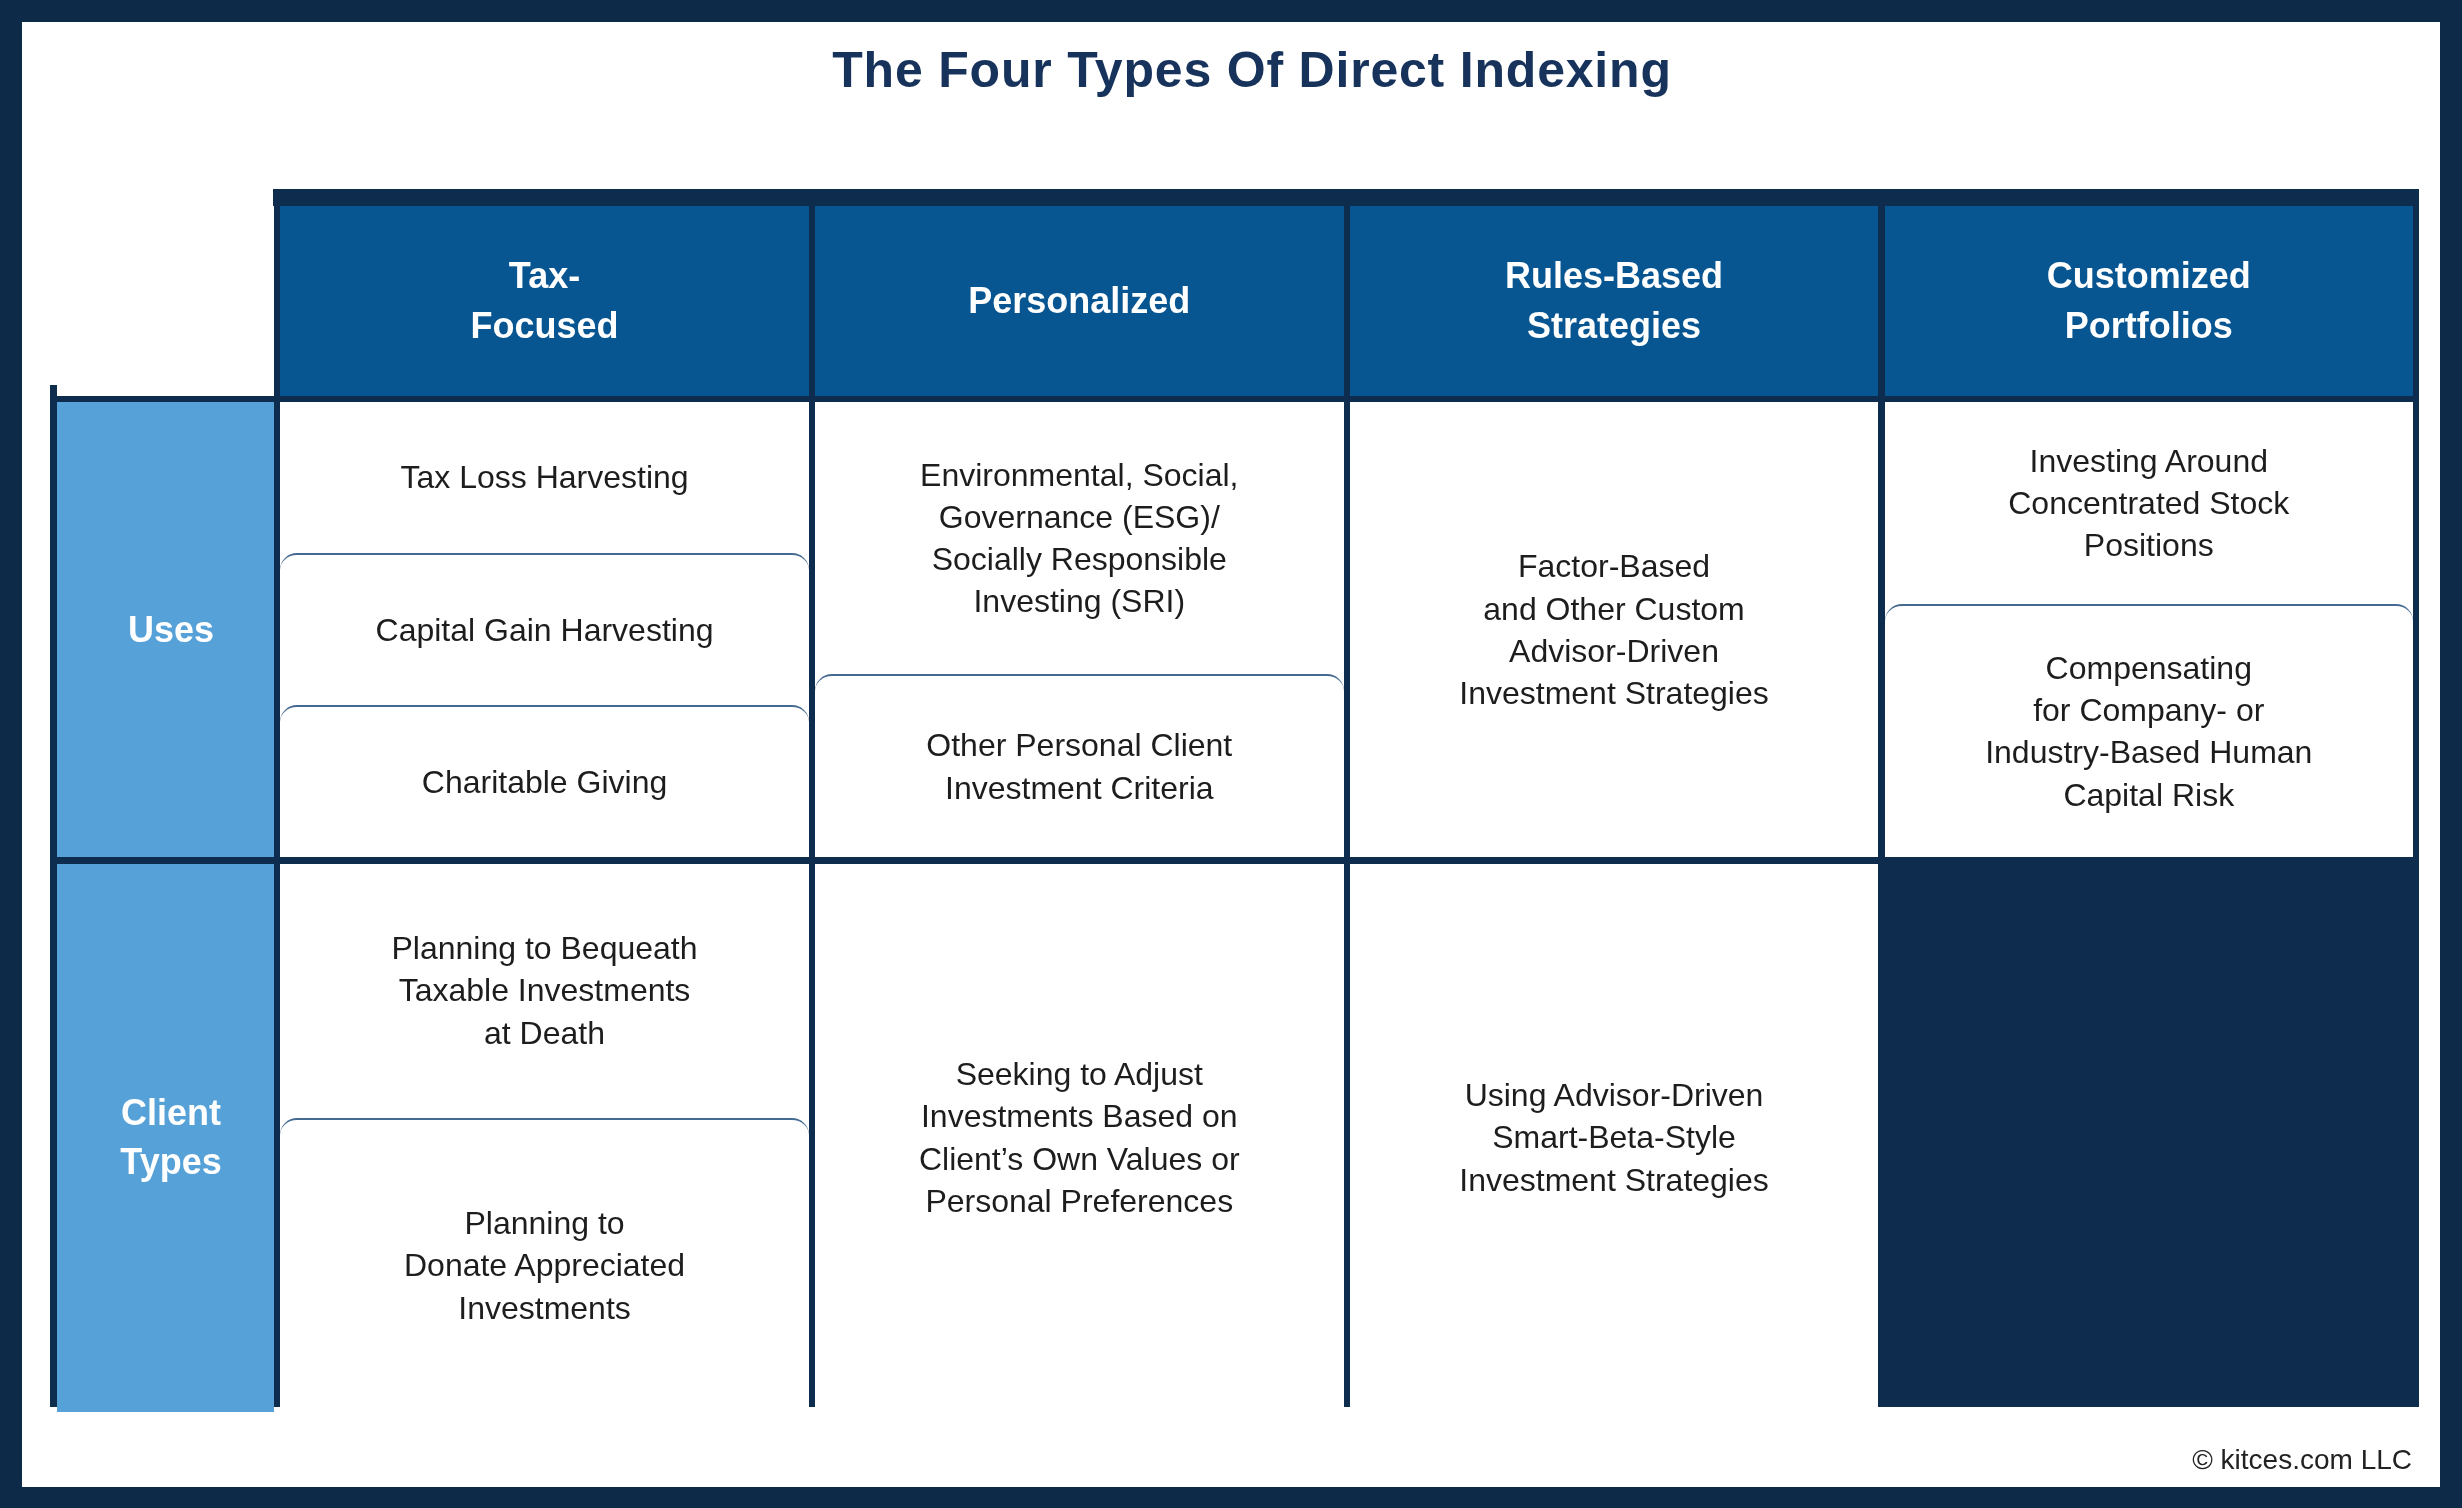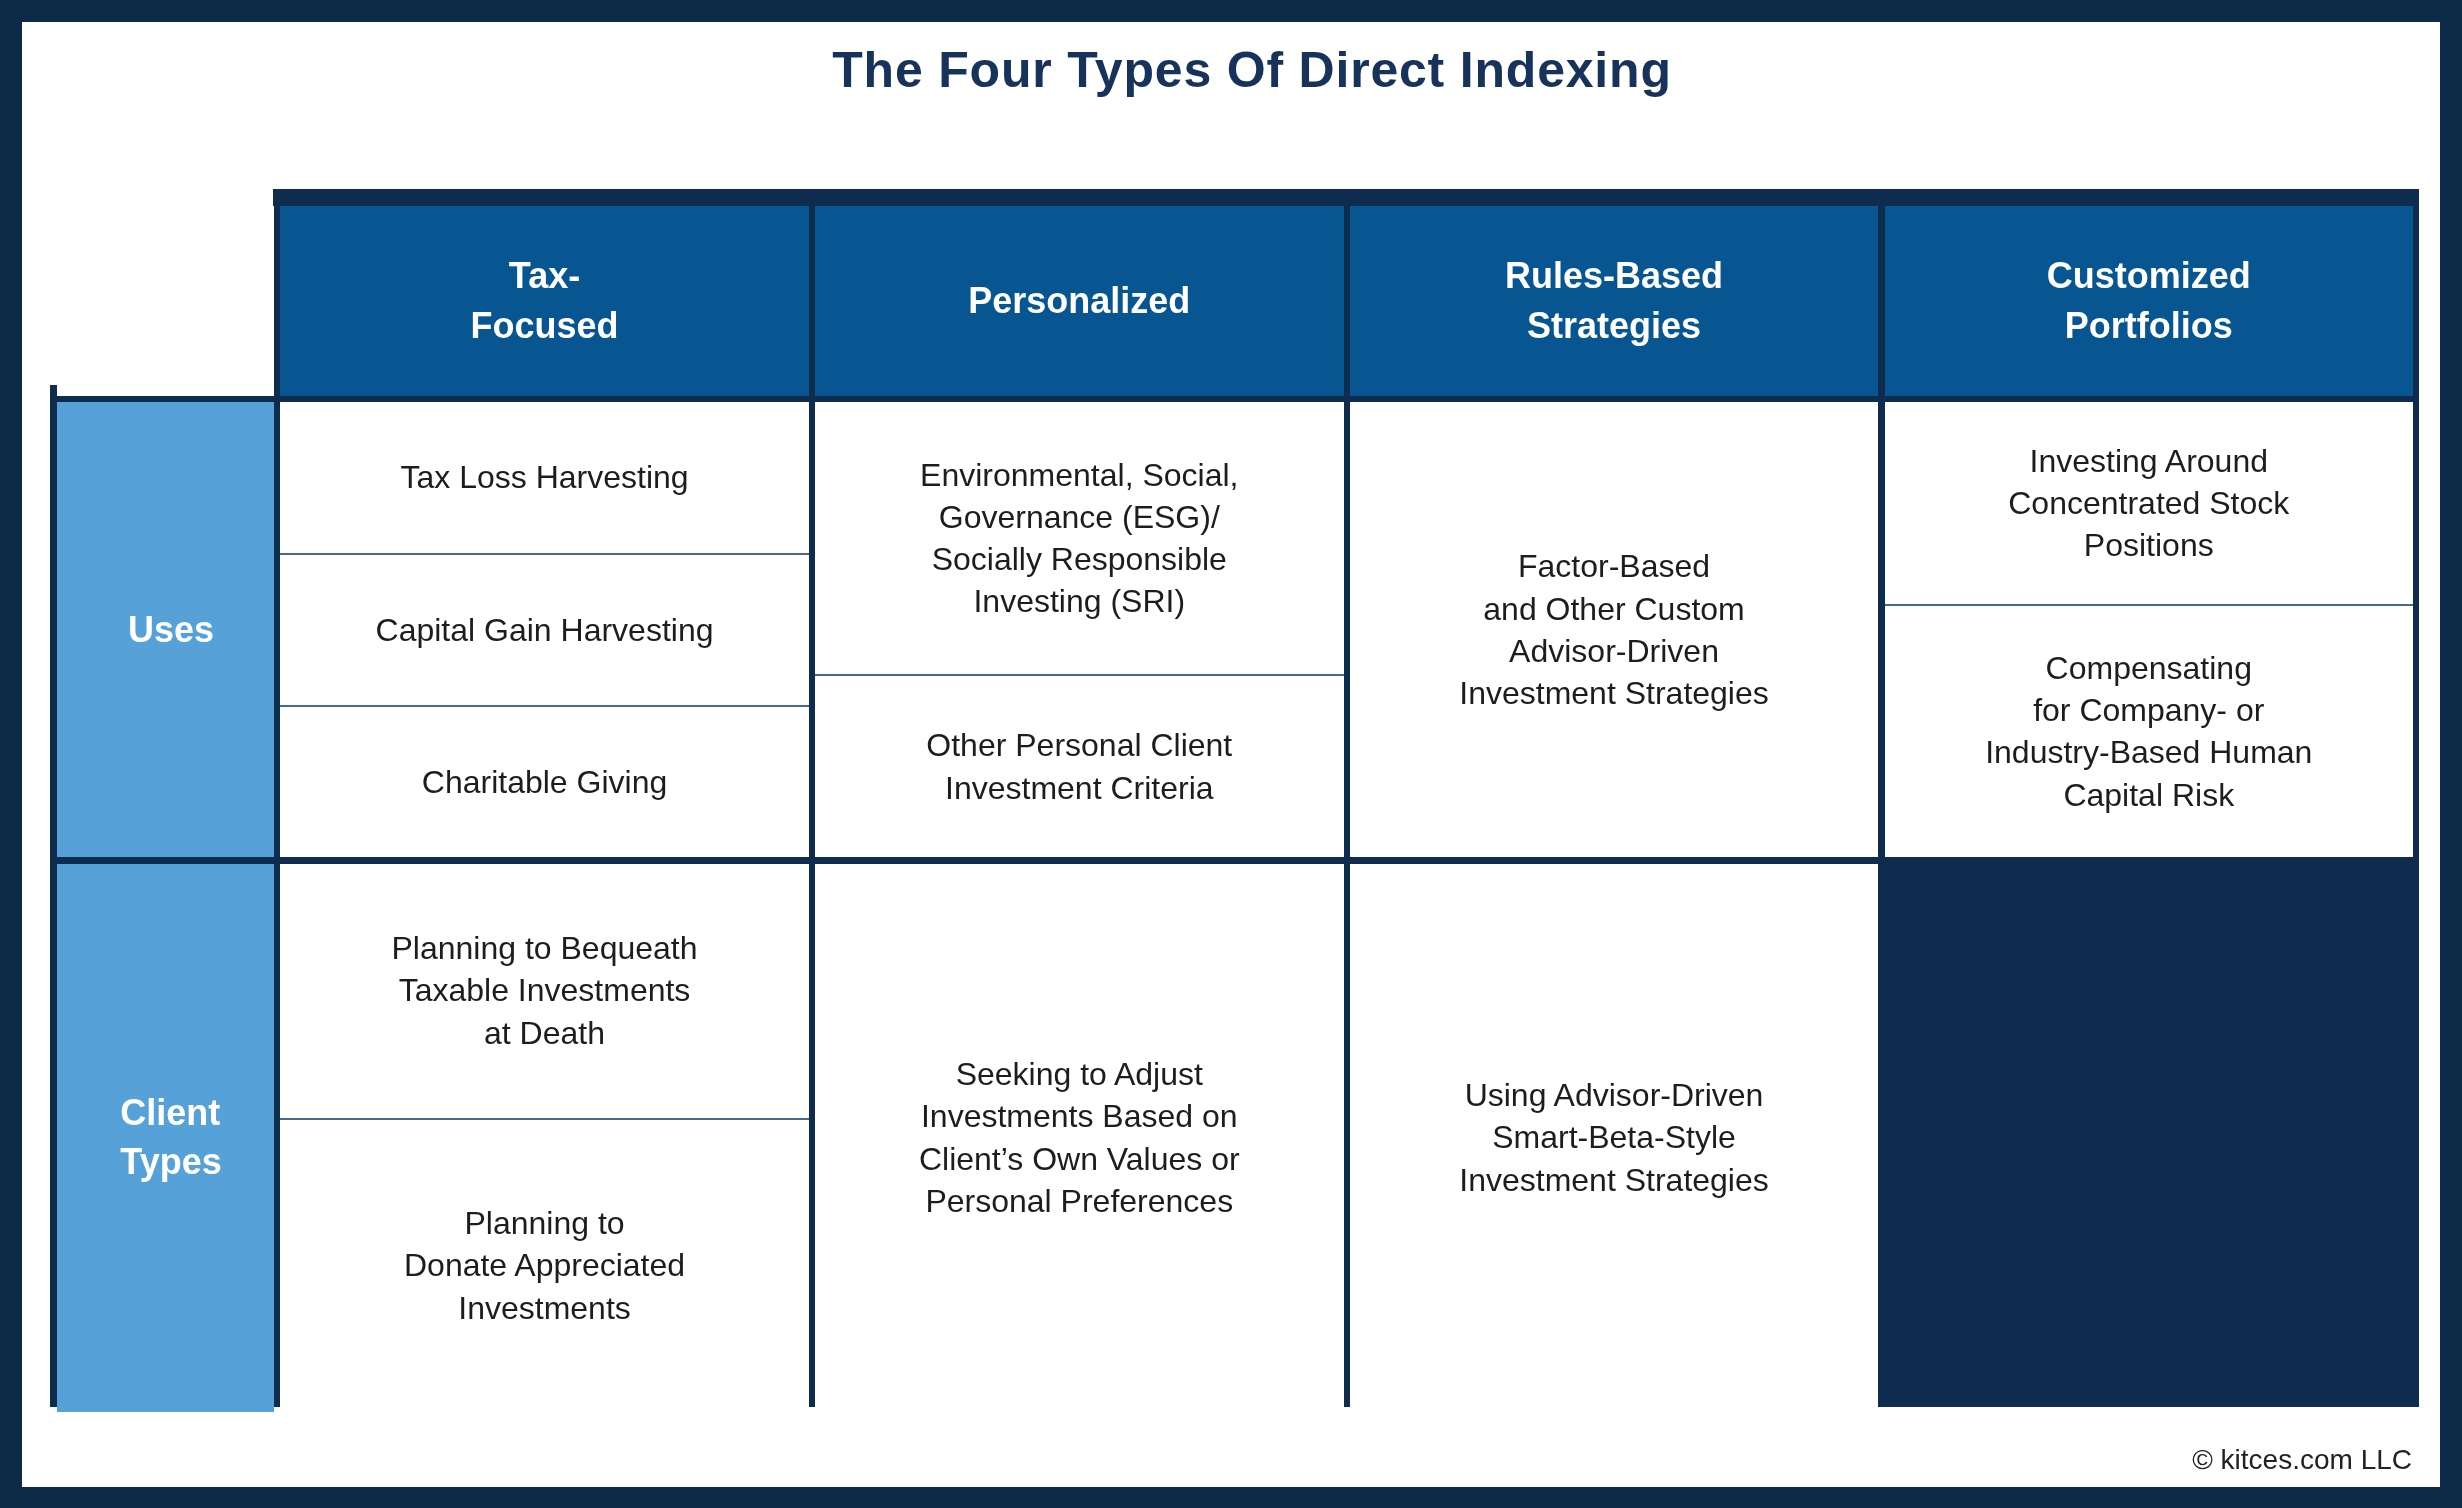--- a/index.html
+++ b/index.html
@@ -55,39 +55,41 @@
     display: flex; align-items: center; justify-content: center;
     text-align: center;
     font-size: 36px; font-weight: 700;
     line-height: 1.4;
     white-space: pre-line;
   }
   .lcell {
     background: #55a1d8;
     color: #ffffff;
     display: flex; align-items: center; justify-content: center;
+    text-align: center;
     font-size: 36px; font-weight: 700;
     line-height: 1.35;
     white-space: pre-line;
     padding-left: 11px;
   }
   .section {
     background: #ffffff;
     display: flex;
     flex-direction: column;
   }
   .subcell {
     display: flex; align-items: center; justify-content: center;
     text-align: center;
     padding: 7.9px 27px;
     box-sizing: border-box;
     color: #1d1d1d;
     font-size: 32px;
     line-height: 1.32;
     white-space: pre-line;
+    border-radius: 17px;
   }
   .subcell + .subcell { border-top: 2.4px solid #456a92; }
   .footer {
     position: absolute;
     right: 50px; top: 1444px;
     font-size: 28px;
     color: #222222;
   }
 </style>
 </head>

